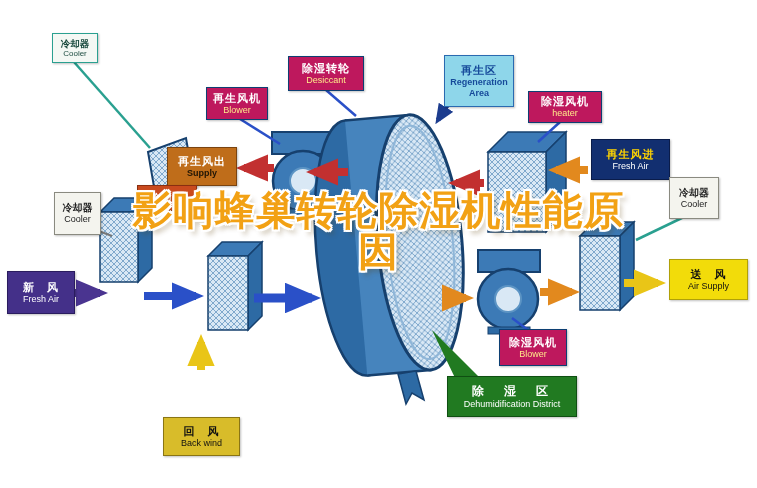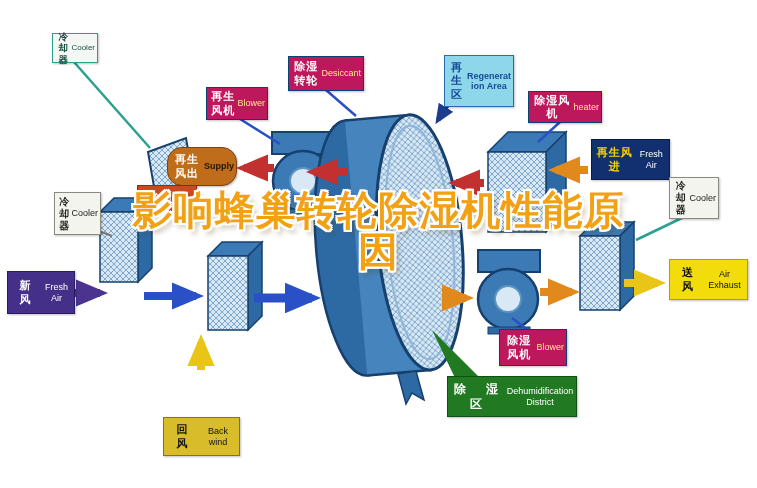--- a/index.html
+++ b/index.html
@@ -5,21 +5,21 @@
   html,body{margin:0;padding:0;background:#ffffff;}
   .stage{
     position:relative;width:757px;height:488px;background:#ffffff;overflow:hidden;
     font-family:"Liberation Sans","DejaVu Sans",sans-serif;
   }
   svg.diagram{position:absolute;left:0;top:0;z-index:1;}
 
   
   .lbl{
     position:absolute;z-index:3;box-sizing:border-box;
-    display:flex;flex-direction:row;align-items:center;justify-content:center;
+    display:flex;flex-direction:column;align-items:center;justify-content:center;
     text-align:center;border:1px solid #444;padding:1px 2px;
     box-shadow:1px 1px 2px rgba(0,0,0,.25);
   }
   .lbl .zh{display:block;font-weight:bold;font-size:11px;line-height:1.2;letter-spacing:1px;}
   .lbl .en{display:block;font-size:9px;line-height:1.15;}
 
   .blue-lbl{background:#be185d;border-color:#0d3f73;}
   .blue-lbl .zh{color:#ffffff;}
   .blue-lbl .en{color:#ffe98a;}
 
@@ -28,21 +28,21 @@
   .cooler-top-left .en{font-size:8px;}
 
   .regen-blower{left:206px;top:87px;width:62px;height:33px;}
   .desiccant{left:288px;top:56px;width:76px;height:35px;}
 
   .regen-area{left:444px;top:55px;width:70px;height:52px;background:#8ed6ea;border-color:#2a6ab0;color:#164a9a;}
   .regen-area .en{font-weight:bold;word-break:break-all;}
 
   .regen-heater{left:528px;top:91px;width:74px;height:32px;}
 
-  .regen-exhaust{left:167px;top:147px;width:70px;height:39px;background:#bf6d1a;border-color:#7a4410;border-radius:15px;}
+  .regen-exhaust{left:167px;top:147px;width:70px;height:39px;background:#bf6d1a;border-color:#7a4410;}
   .regen-exhaust .zh{color:#ffffff;}
   .regen-exhaust .en{color:#201505;font-weight:bold;}
 
   .regen-fresh-air{left:591px;top:139px;width:79px;height:41px;background:#122f70;border-color:#0a1c4a;}
   .regen-fresh-air .zh{color:#ffd400;}
   .regen-fresh-air .en{color:#ffffff;}
 
   .cooler-left{left:54px;top:192px;width:47px;height:43px;background:#f4f4ee;border-color:#8a8a80;color:#222;}
   .cooler-left .zh{font-size:10px;letter-spacing:0;}
 
@@ -233,21 +233,21 @@
     <span class="en">Fresh Air</span>
   </div>
 
   <div class="lbl back-wind">
     <span class="zh">回　风</span>
     <span class="en">Back wind</span>
   </div>
 
   <div class="lbl air-supply">
     <span class="zh">送　风</span>
-    <span class="en">Air Exhaust</span>
+    <span class="en">Air Supply</span>
   </div>
 
   <div class="lbl blue-lbl dehumid-blower">
     <span class="zh">除湿风机</span>
     <span class="en">Blower</span>
   </div>
 
   <div class="lbl dehumid-district">
     <span class="zh">除　湿　区</span>
     <span class="en">Dehumidification District</span>

